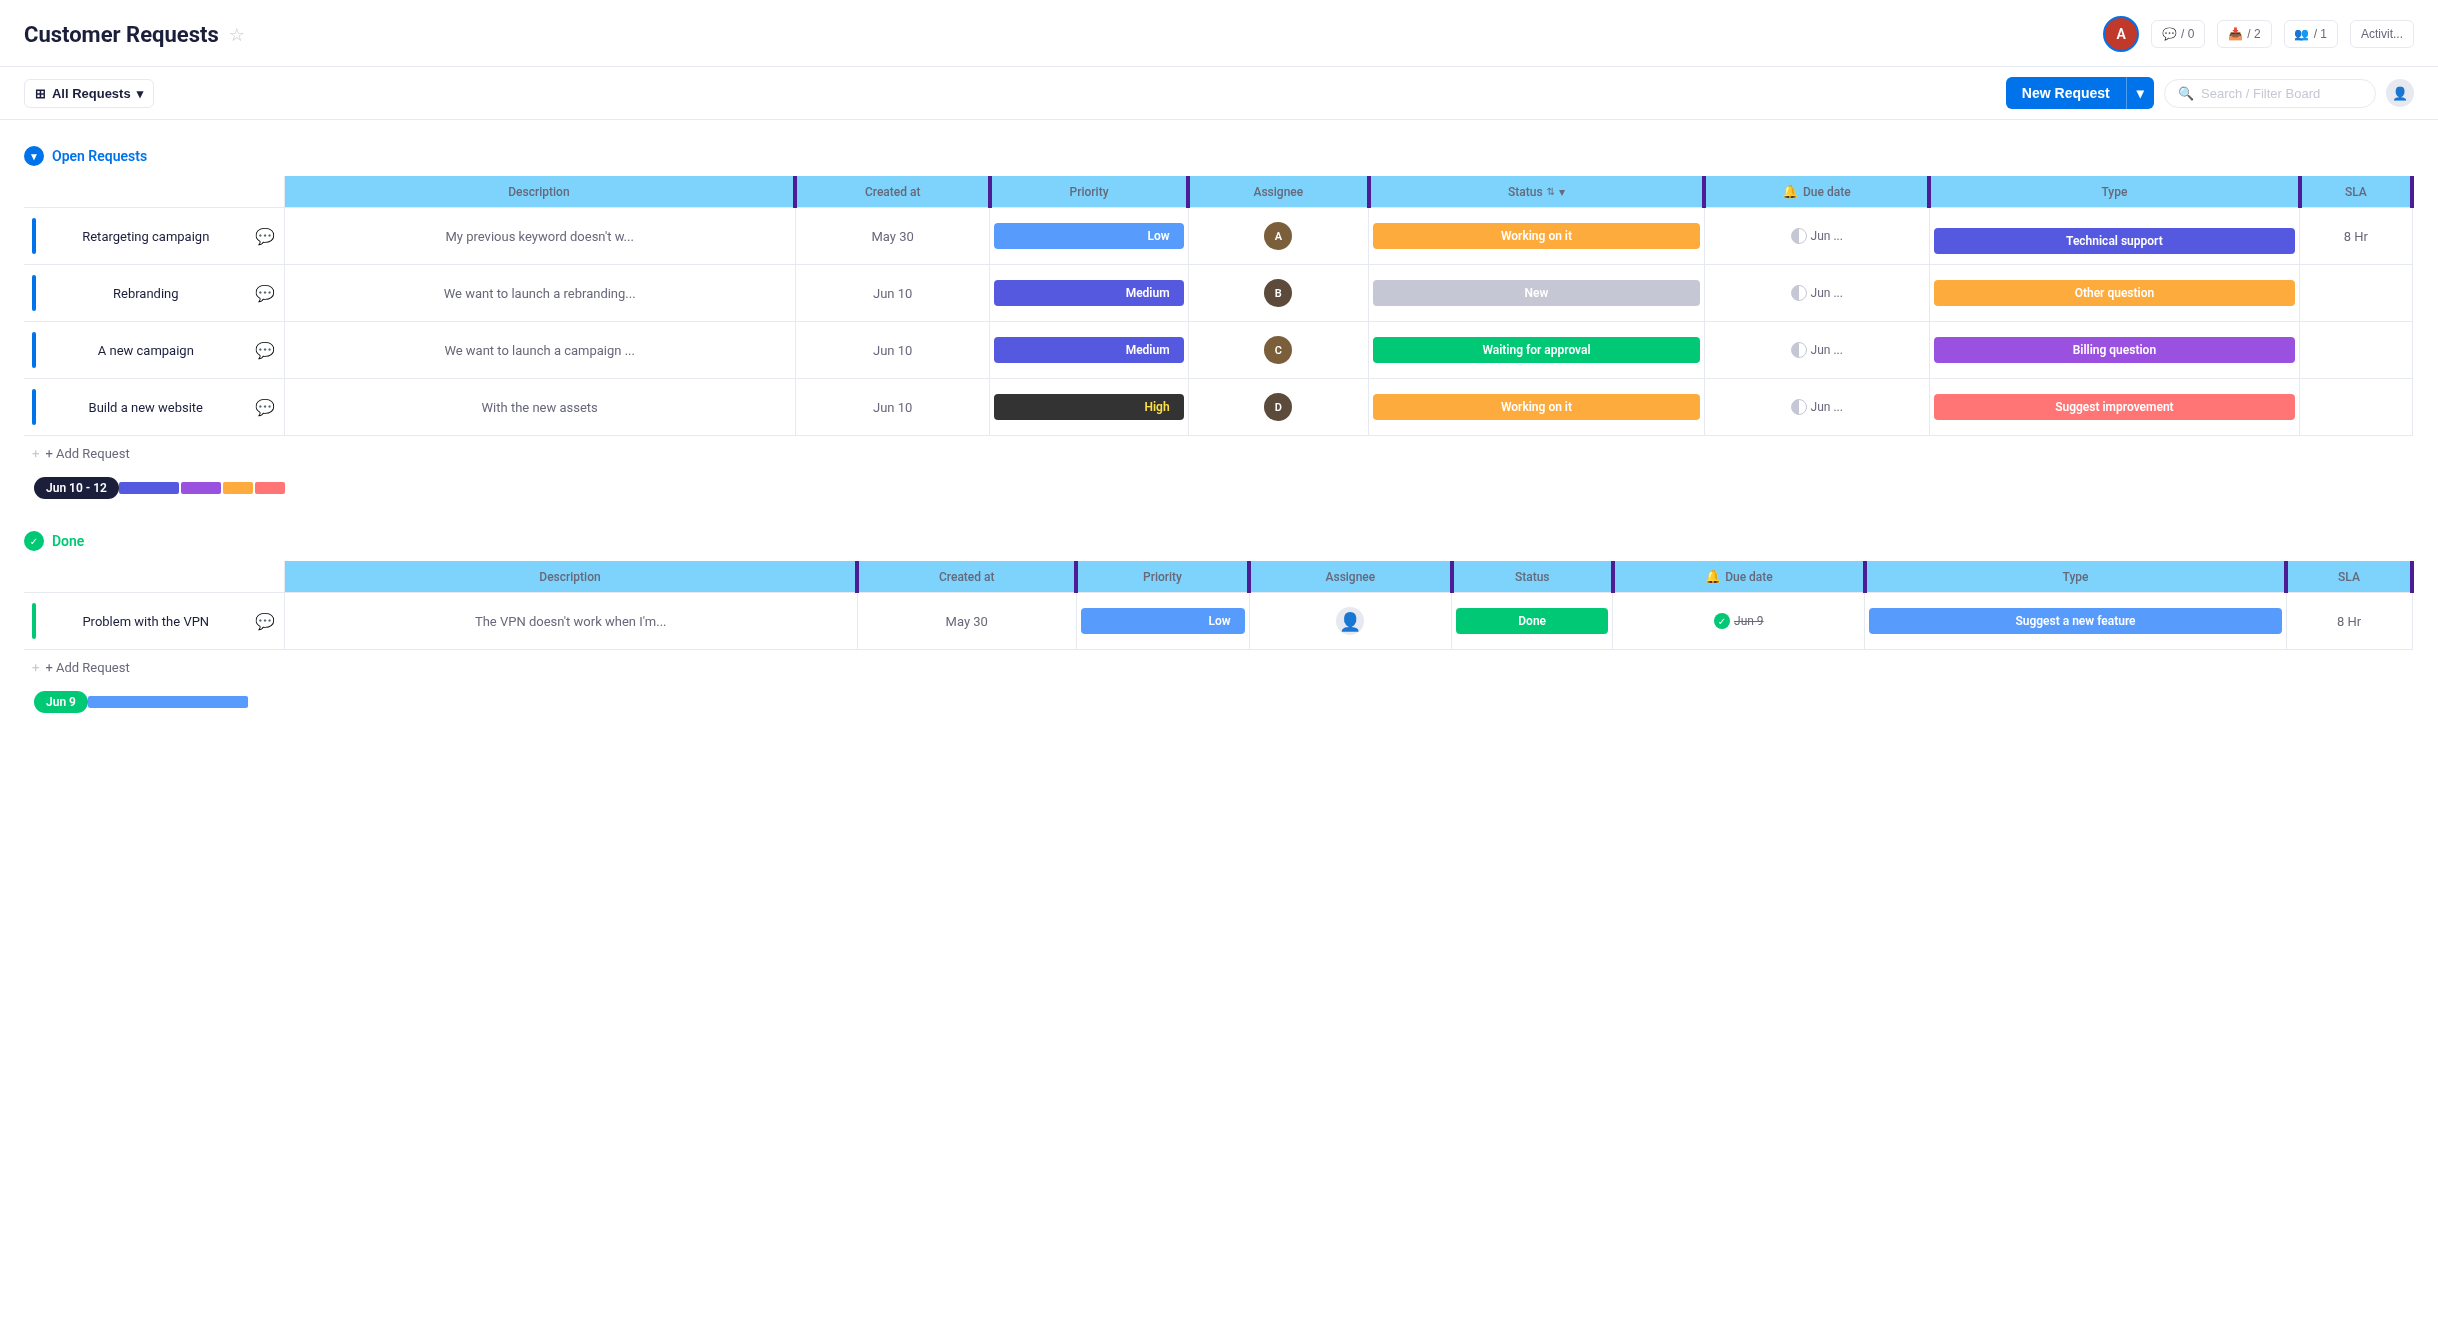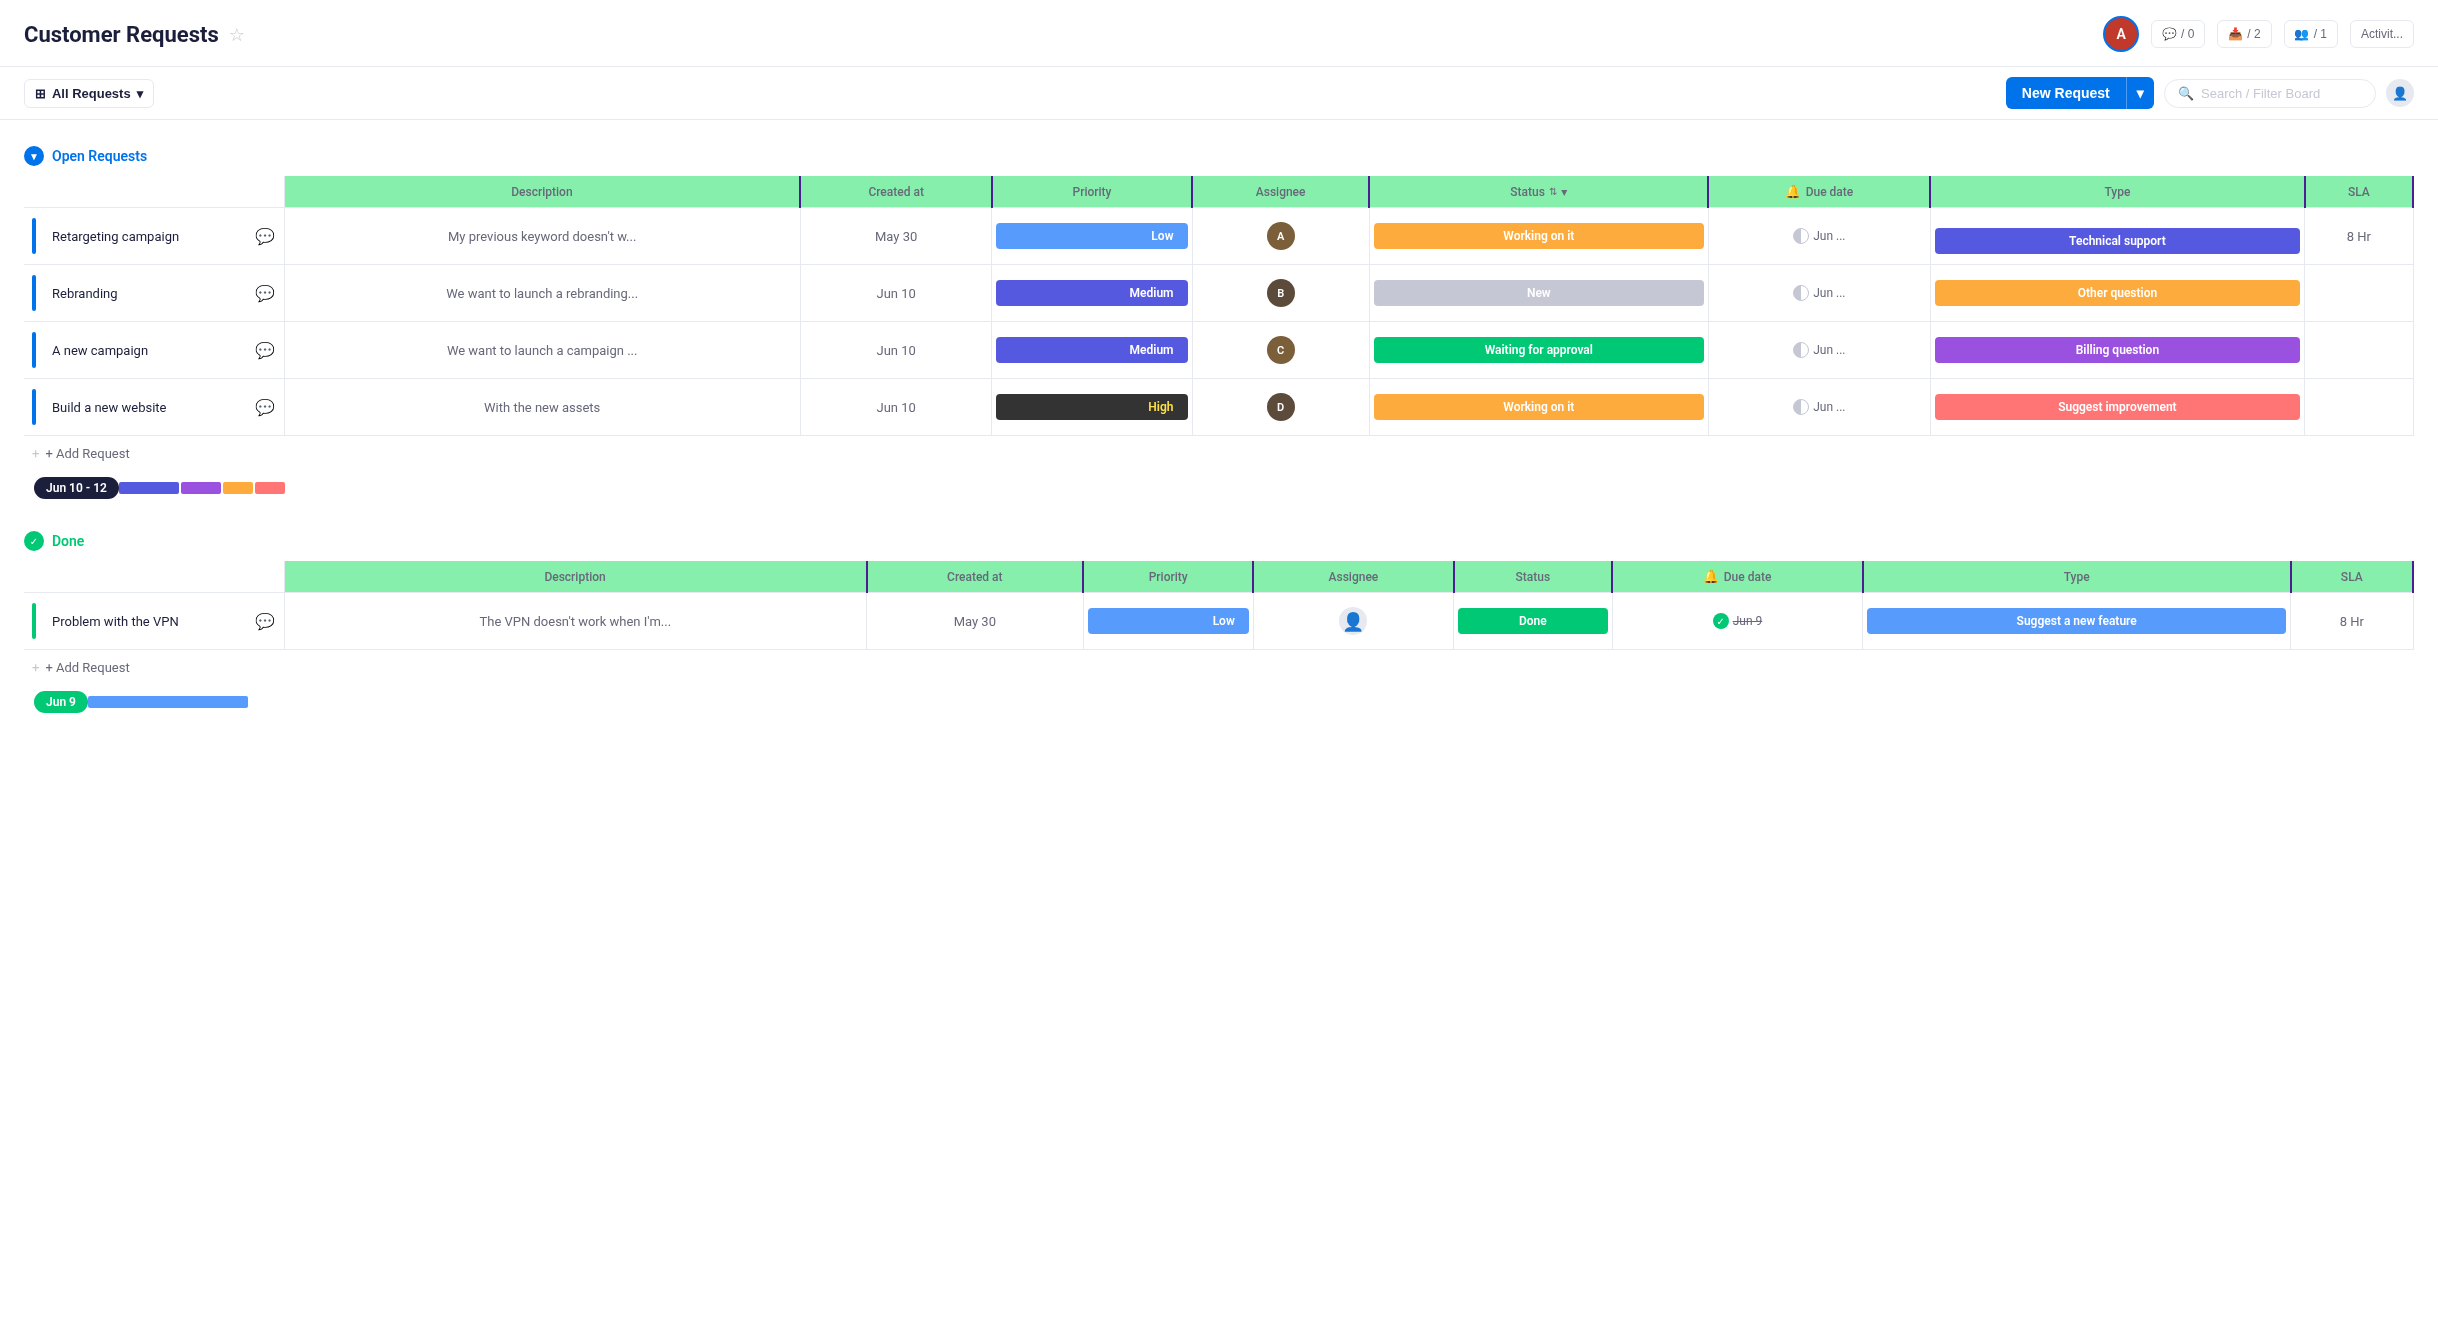--- a/index.html
+++ b/index.html
@@ -32,26 +32,26 @@
     .group { margin-top: 20px; margin-bottom: 10px; }
     .group-header { display: flex; align-items: center; gap: 8px; padding: 6px 0; margin-bottom: 4px; }
     .group-toggle { width: 20px; height: 20px; border-radius: 50%; display: flex; align-items: center; justify-content: center; cursor: pointer; }
     .group-toggle.blue { background: #0073ea; }
     .group-toggle.green { background: #00c875; }
     .group-title { font-size: 14px; font-weight: 600; }
     .group-title.blue { color: #0073ea; }
     .group-title.green { color: #00c875; }
 
     .table { width: 100%; border-collapse: collapse; }
-    .table th { padding: 8px 10px; text-align: center; font-size: 12px; font-weight: 500; color: #676879; background: #86efac; border-bottom: 1px solid #e6e9ef; border-right: 2px solid #4c1d95; white-space: nowrap; }
+    .table th { padding: 8px 10px; text-align: center; font-size: 12px; font-weight: 500; color: #676879; background: #7dd3fc; border-bottom: 1px solid #e6e9ef; border-right: 4px solid #4c1d95; white-space: nowrap; }
     .table th:first-child { text-align: left; background: #fff; border-right: 1px solid #e6e9ef; }
     .table td { padding: 0; border-bottom: 1px solid #e6e9ef; border-right: 1px solid #e6e9ef; vertical-align: middle; }
     .table td:first-child { border-left: none; }
 
-    .row-name { display: flex; align-items: center; gap: 16px; padding: 10px 8px; }
+    .row-name { display: flex; align-items: center; gap: 16px; padding: 10px 8px; text-align: center; }
     .row-color-bar { width: 4px; height: 36px; border-radius: 2px; flex-shrink: 0; }
     .row-name-text { font-size: 13px; color: #1c1f3b; flex: 1; }
     .comment-icon { color: #c5c7d4; font-size: 16px; cursor: pointer; }
 
     .cell-text { padding: 10px 8px; text-align: center; font-size: 13px; color: #676879; }
     .cell-date { padding: 10px 8px; text-align: center; font-size: 13px; color: #676879; }
 
     .priority-badge { padding: 6px 14px; border-radius: 4px; font-size: 12px; font-weight: 600; color: white; text-align: right; margin: 6px 4px; }
     .priority-low { background: #579bfc; }
     .priority-medium { background: #5559df; }

